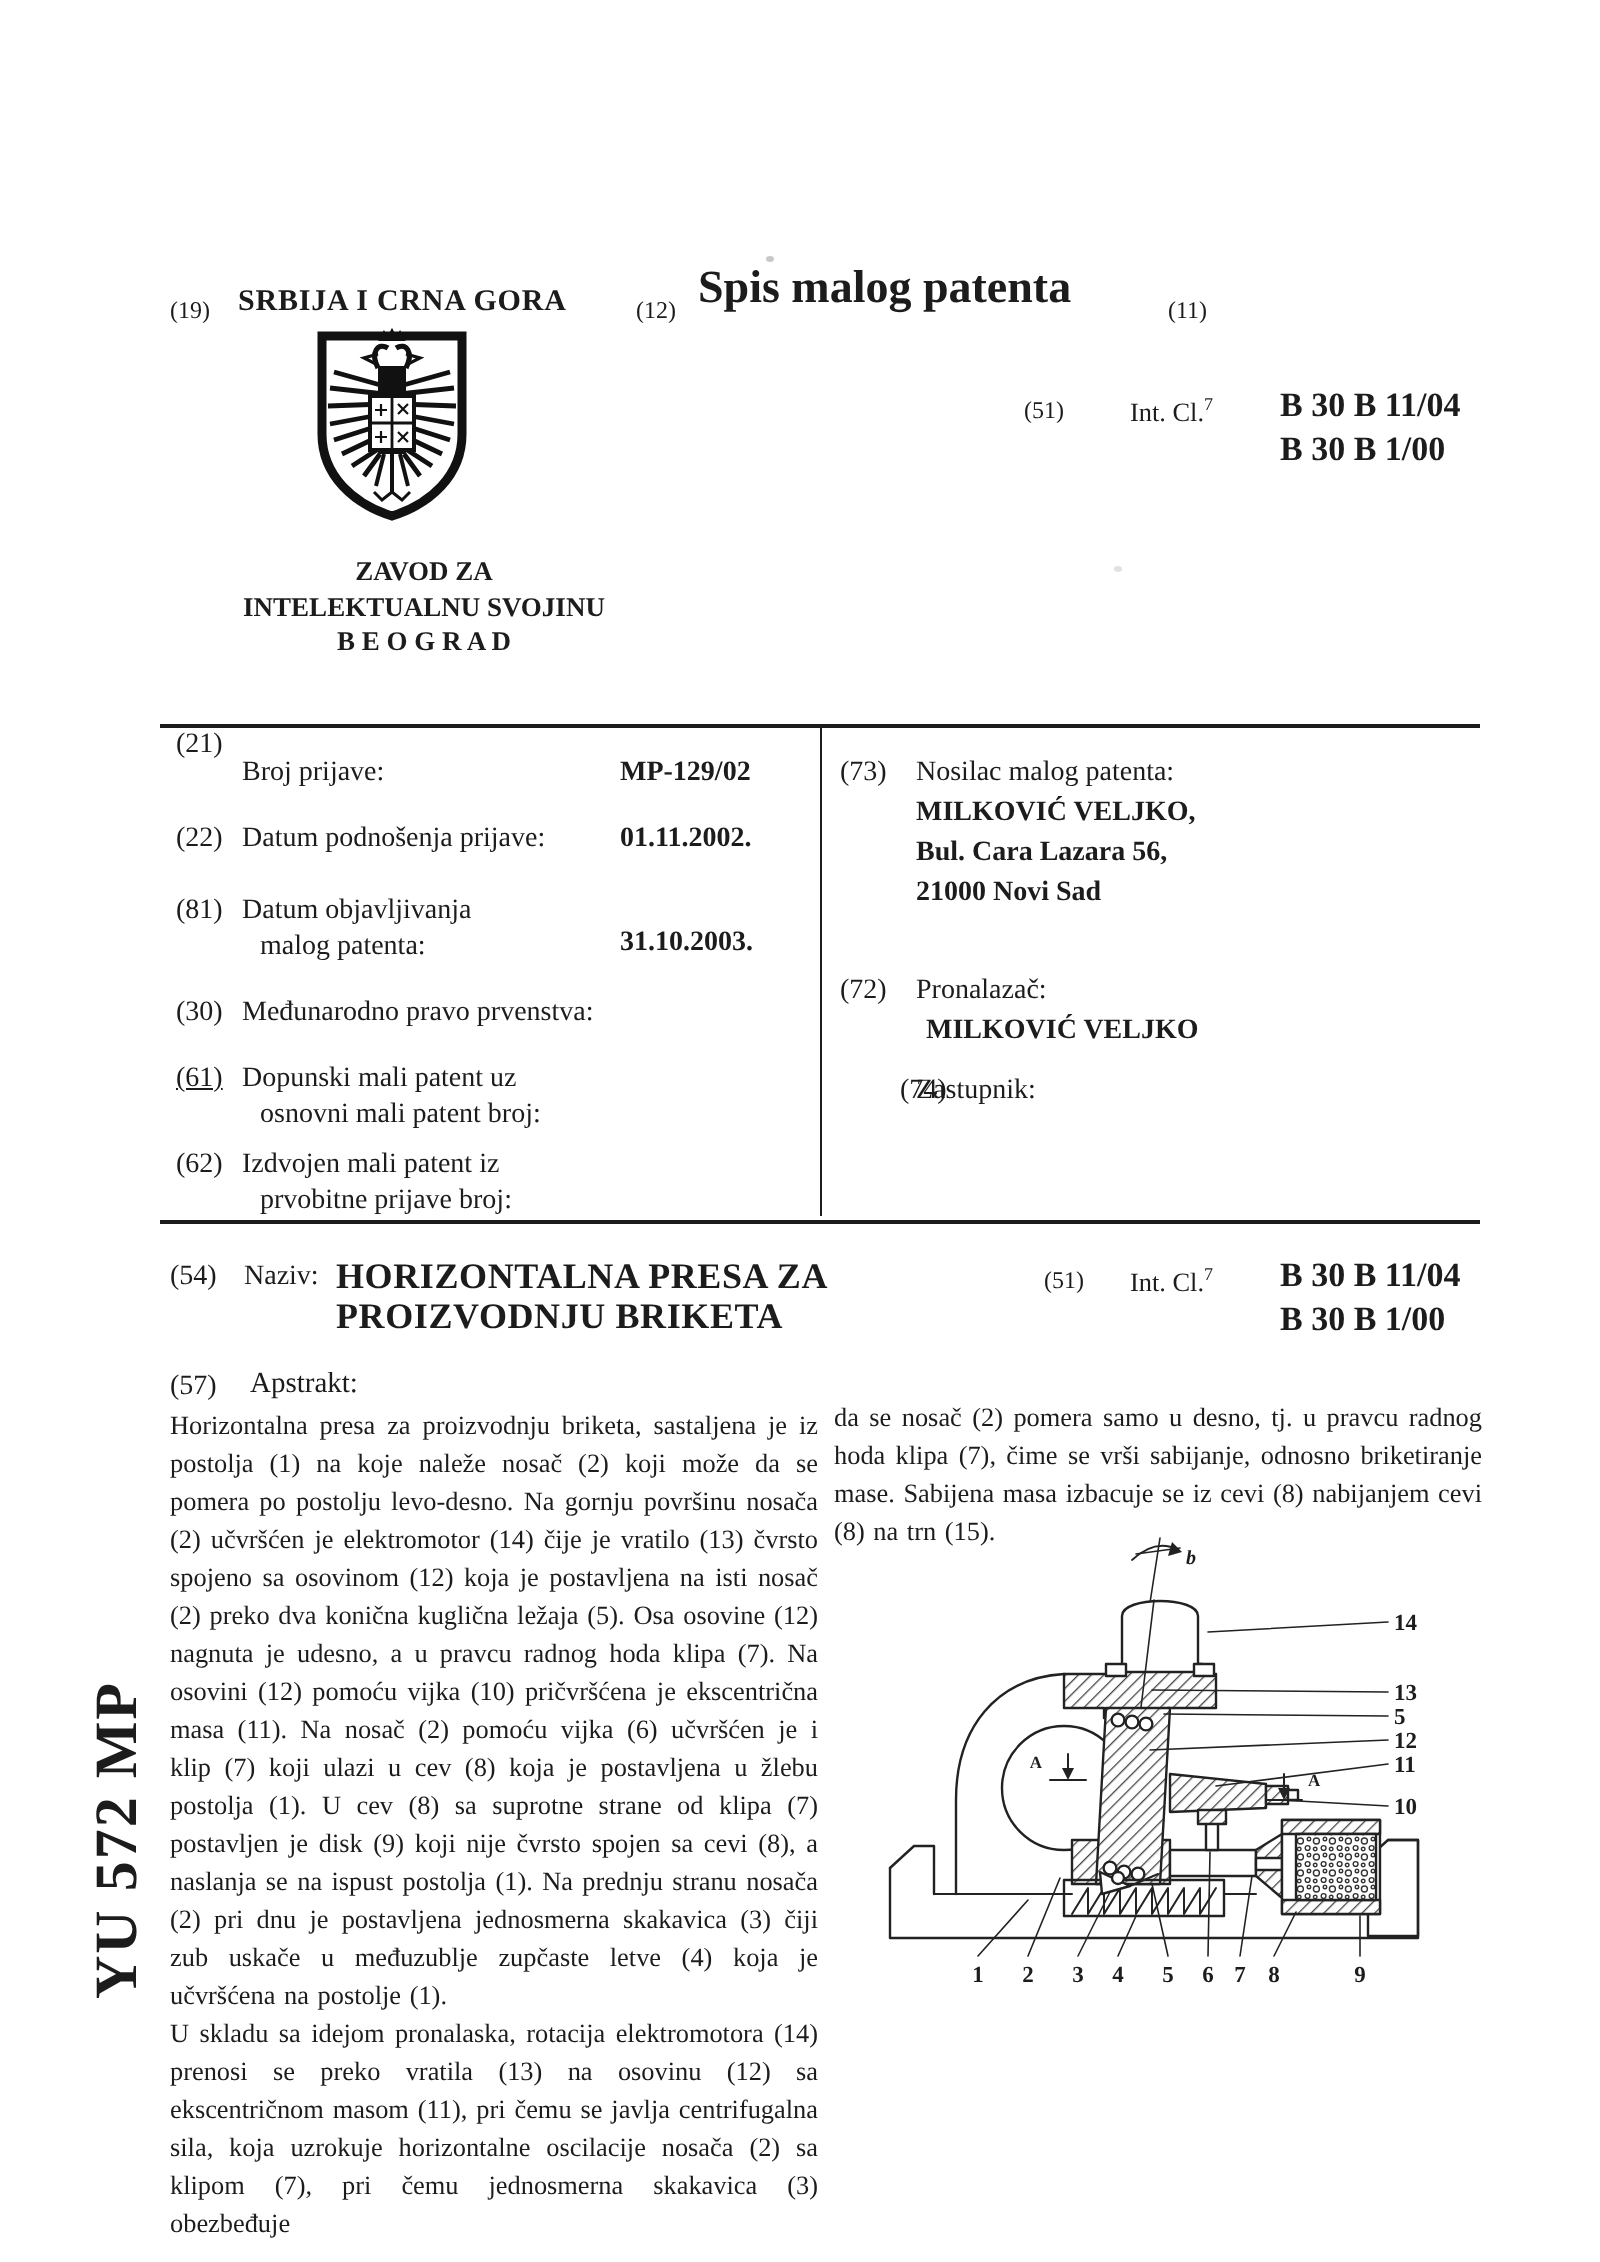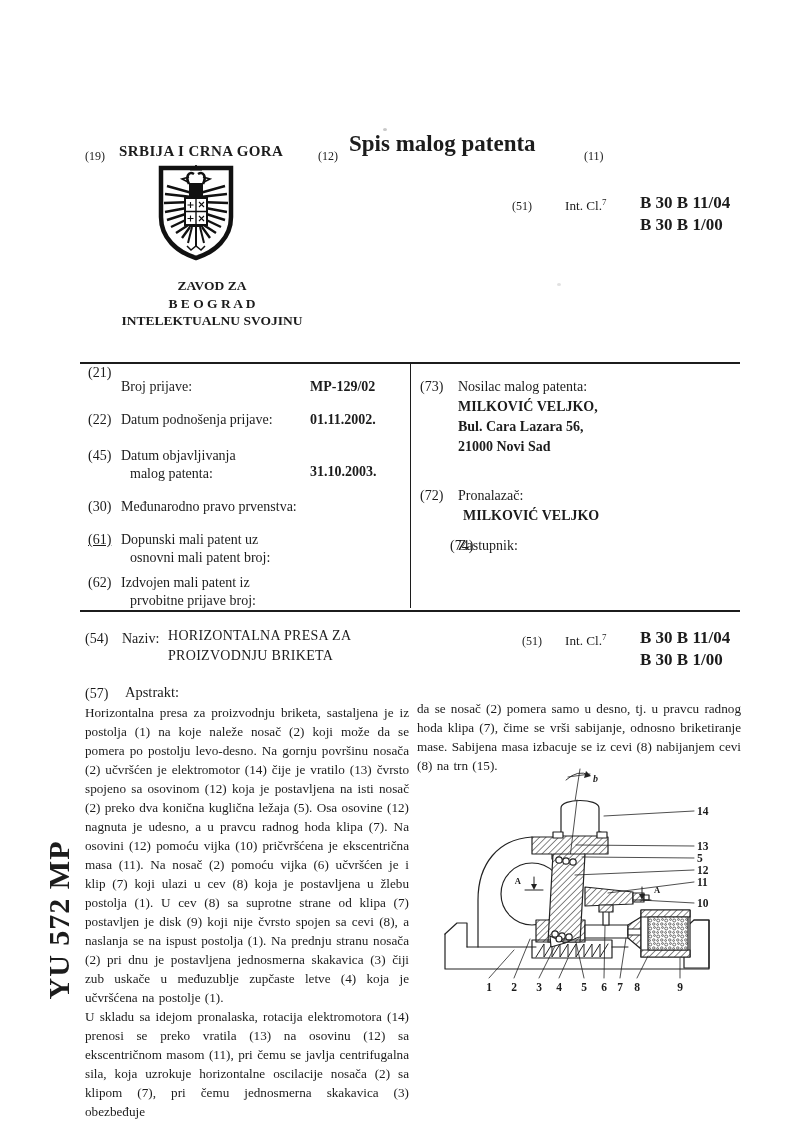--- a/index.html
+++ b/index.html
@@ -13,21 +13,21 @@
   .inid{font-size:12px;}
   .f13{font-size:13.2px;line-height:17px;}
   .f14{font-size:14px;line-height:17px;}
   .country{font-size:15px;font-weight:bold;letter-spacing:.4px;}
   .doctype{font-size:23px;font-weight:bold;}
   .docnum{font-size:32px;font-weight:bold;letter-spacing:1px;}
   .office{width:240px;text-align:center;font-size:13.5px;line-height:17.5px;font-weight:600;}
   .table-frame{left:80px;top:362px;width:660px;height:246px;border-top:2px solid #1c1c1c;border-bottom:2px solid #1c1c1c;}
   .vline{left:410px;top:362px;width:0;height:246px;border-left:1.5px solid #1c1c1c;}
   .val{font-weight:bold;}
-  .title-line{font-size:14px;font-weight:normal;letter-spacing:.3px;}
+  .title-line{font-size:18px;font-weight:bold;letter-spacing:.3px;}
   .abstract{width:324px;text-align:justify;font-size:13.2px;line-height:19px;word-spacing:1px;}
   .abshead{font-size:14.5px;}
   .cls{font-size:17px;font-weight:bold;}
   .sidebar{
     width:200px;height:40px;text-align:center;
     font-size:30px;font-weight:bold;letter-spacing:1px;
     transform:rotate(-90deg);
   }
   sup{font-size:9px;}
   .speck{width:4px;height:3px;background:#9a9a9a;border-radius:50%;opacity:.55;}
@@ -68,37 +68,37 @@
     </svg>
   </div>
 
   <div class="abs" style="left:512px;top:196px;"><span class="inid">(51)</span></div>
   <div class="abs f13" style="left:565px;top:194px;"><span>Int. Cl.</span><sup>7</sup></div>
   <div class="abs cls" style="left:640px;top:193px;">B 30 B 11/04</div>
   <div class="abs cls" style="left:640px;top:215px;">B 30 B 1/00</div>
 
   <div class="abs office" style="left:92px;top:277px;">
     <div>ZAVOD ZA</div>
+    <div>INTELEKTUALNU SVOJINU</div>
     <div>B E O G R A D</div>
-    <div>INTELEKTUALNU SVOJINU</div>
   </div>
 
   <div class="abs table-frame"></div>
   <div class="abs vline"></div>
 
   <div class="abs f14" style="left:88px;top:364px;">
     <span>(21)</span></div>
   <div class="abs f14" style="left:121px;top:378px;">Broj prijave:</div>
   <div class="abs f14 val" style="left:310px;top:378px;">MP-129/02</div>
 
   <div class="abs f14" style="left:88px;top:411px;">(22)</div>
   <div class="abs f14" style="left:121px;top:411px;">Datum podnošenja prijave:</div>
   <div class="abs f14 val" style="left:310px;top:411px;">01.11.2002.</div>
 
-  <div class="abs f14" style="left:88px;top:447px;">(45)</div>
+  <div class="abs f14" style="left:88px;top:447px;">(81)</div>
   <div class="abs f14" style="left:121px;top:447px;">Datum objavljivanja</div>
   <div class="abs f14" style="left:130px;top:465px;">malog patenta:</div>
   <div class="abs f14 val" style="left:310px;top:463px;">31.10.2003.</div>
 
   <div class="abs f14" style="left:88px;top:498px;">(30)</div>
   <div class="abs f14" style="left:121px;top:498px;">Međunarodno pravo prvenstva:</div>
 
   <div class="abs f14" style="left:88px;top:531px;text-decoration:underline;">(61)</div>
   <div class="abs f14" style="left:121px;top:531px;">Dopunski mali patent uz</div>
   <div class="abs f14" style="left:130px;top:549px;">osnovni mali patent broj:</div>

